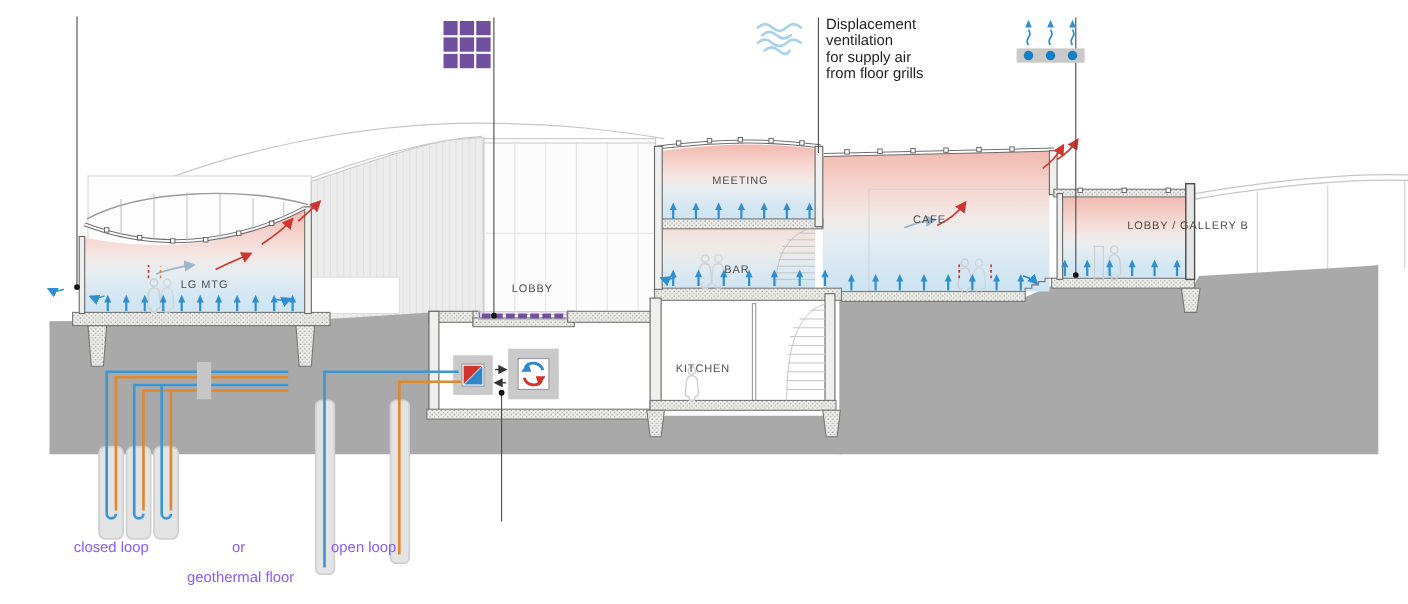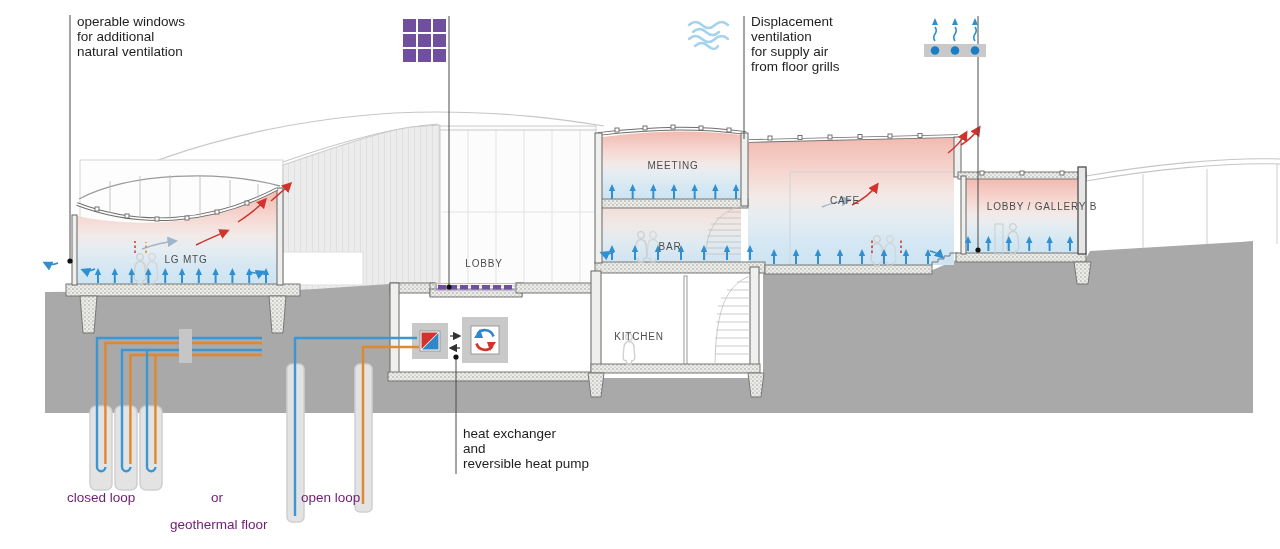--- a/index.html
+++ b/index.html
@@ -1,20 +1,20 @@
 <!DOCTYPE html>
 <html style="--c-pipe-blue: #3b96d2; --c-pipe-orange: #e0882f; --c-pv-purple: #6f4f9e; --c-warm-air-red: #d0342c; --c-supply-air-blue: #2f8fd0; --c-light-air-blue: #a5d2ec; --c-ground-gray: #a9a9a9; --c-warm-zone-pink: #f1bab0; --c-cool-zone-blue: #cde4f2;"><head>
 <meta charset="utf-8">
 <style>
   html,body{margin:0;padding:0;background:#fff;}
   #canvas{position:relative;width:1280px;height:549px;background:#fff;overflow:hidden;
           font-family:"Liberation Sans", sans-serif;}
   #scene{position:absolute;left:0;top:0;}
   .ann{position:absolute;white-space:pre-line;font-size:13.5px;line-height:15px;color:#1e1e1e;}
-  .blabel{position:absolute;font-size:13.5px;color:#701a75;white-space:nowrap;}
+  .blabel{position:absolute;font-size:13.5px;color:#8b5cf6;white-space:nowrap;}
   .room-label{position:absolute;transform:translate(-50%,-50%);font-size:10px;letter-spacing:.8px;
               color:#4d4d4d;white-space:nowrap;}
   .legend-icon{position:absolute;}
   
   .pipe-blue{stroke:var(--c-pipe-blue);fill:none;stroke-width:2.4;}
   .pipe-orange{stroke:var(--c-pipe-orange);fill:none;stroke-width:2.4;}
   .warm{stroke:var(--c-warm-air-red);fill:none;stroke-width:1.5;}
   .swoosh{stroke:#9eb6cc;fill:none;stroke-width:1.5;}
   .curl{stroke:var(--c-supply-air-blue);fill:none;stroke-width:1.4;}
   .leader{stroke:#4a4a4a;stroke-width:1;fill:none;}
@@ -426,36 +426,30 @@
       <path d="M51,25 q-2.5,-3.5 0,-7 q2.5,-3.5 0,-7"></path>
     </g>
     <g fill="#2f8fd0">
       <path d="M11,2 l-3,7 h6 z"></path>
           <path d="M31,2 l-3,7 h6 z"></path>
           <path d="M51,2 l-3,7 h6 z"></path>
     </g>
   </svg>
 </div>
 
-<div class="ann" style="left:77px;top:14px;width:160px">operable windows
-for additional
-natural ventilation</div>
 <div class="ann" style="left:751px;top:14px;width:140px">Displacement
 ventilation
 for supply air
 from floor grills</div>
-<div class="ann" style="left:463px;top:426px;width:180px">heat exchanger
-and
-reversible heat pump</div>
 <div class="blabel" style="left:67px;top:490px">closed loop</div>
 <div class="blabel" style="left:211px;top:490px">or</div>
 <div class="blabel" style="left:301px;top:490px">open loop</div>
 <div class="blabel" style="left:170px;top:517px">geothermal floor</div>
 
 <div class="room-label" style="left:186px;top:259px">LG MTG</div>
 <div class="room-label" style="left:484px;top:263px">LOBBY</div>
 <div class="room-label" style="left:673px;top:165px">MEETING</div>
 <div class="room-label" style="left:670px;top:246px">BAR</div>
 <div class="room-label" style="left:845px;top:200px">CAFE</div>
-<div class="room-label" style="left:1042px;top:206px">LOBBY / GALLERY B</div>
+<div class="room-label" style="left:1080px;top:206px">LOBBY / GALLERY B</div>
 <div class="room-label" style="left:639px;top:336px">KITCHEN</div>
 
 </div>
 
 </body></html>

